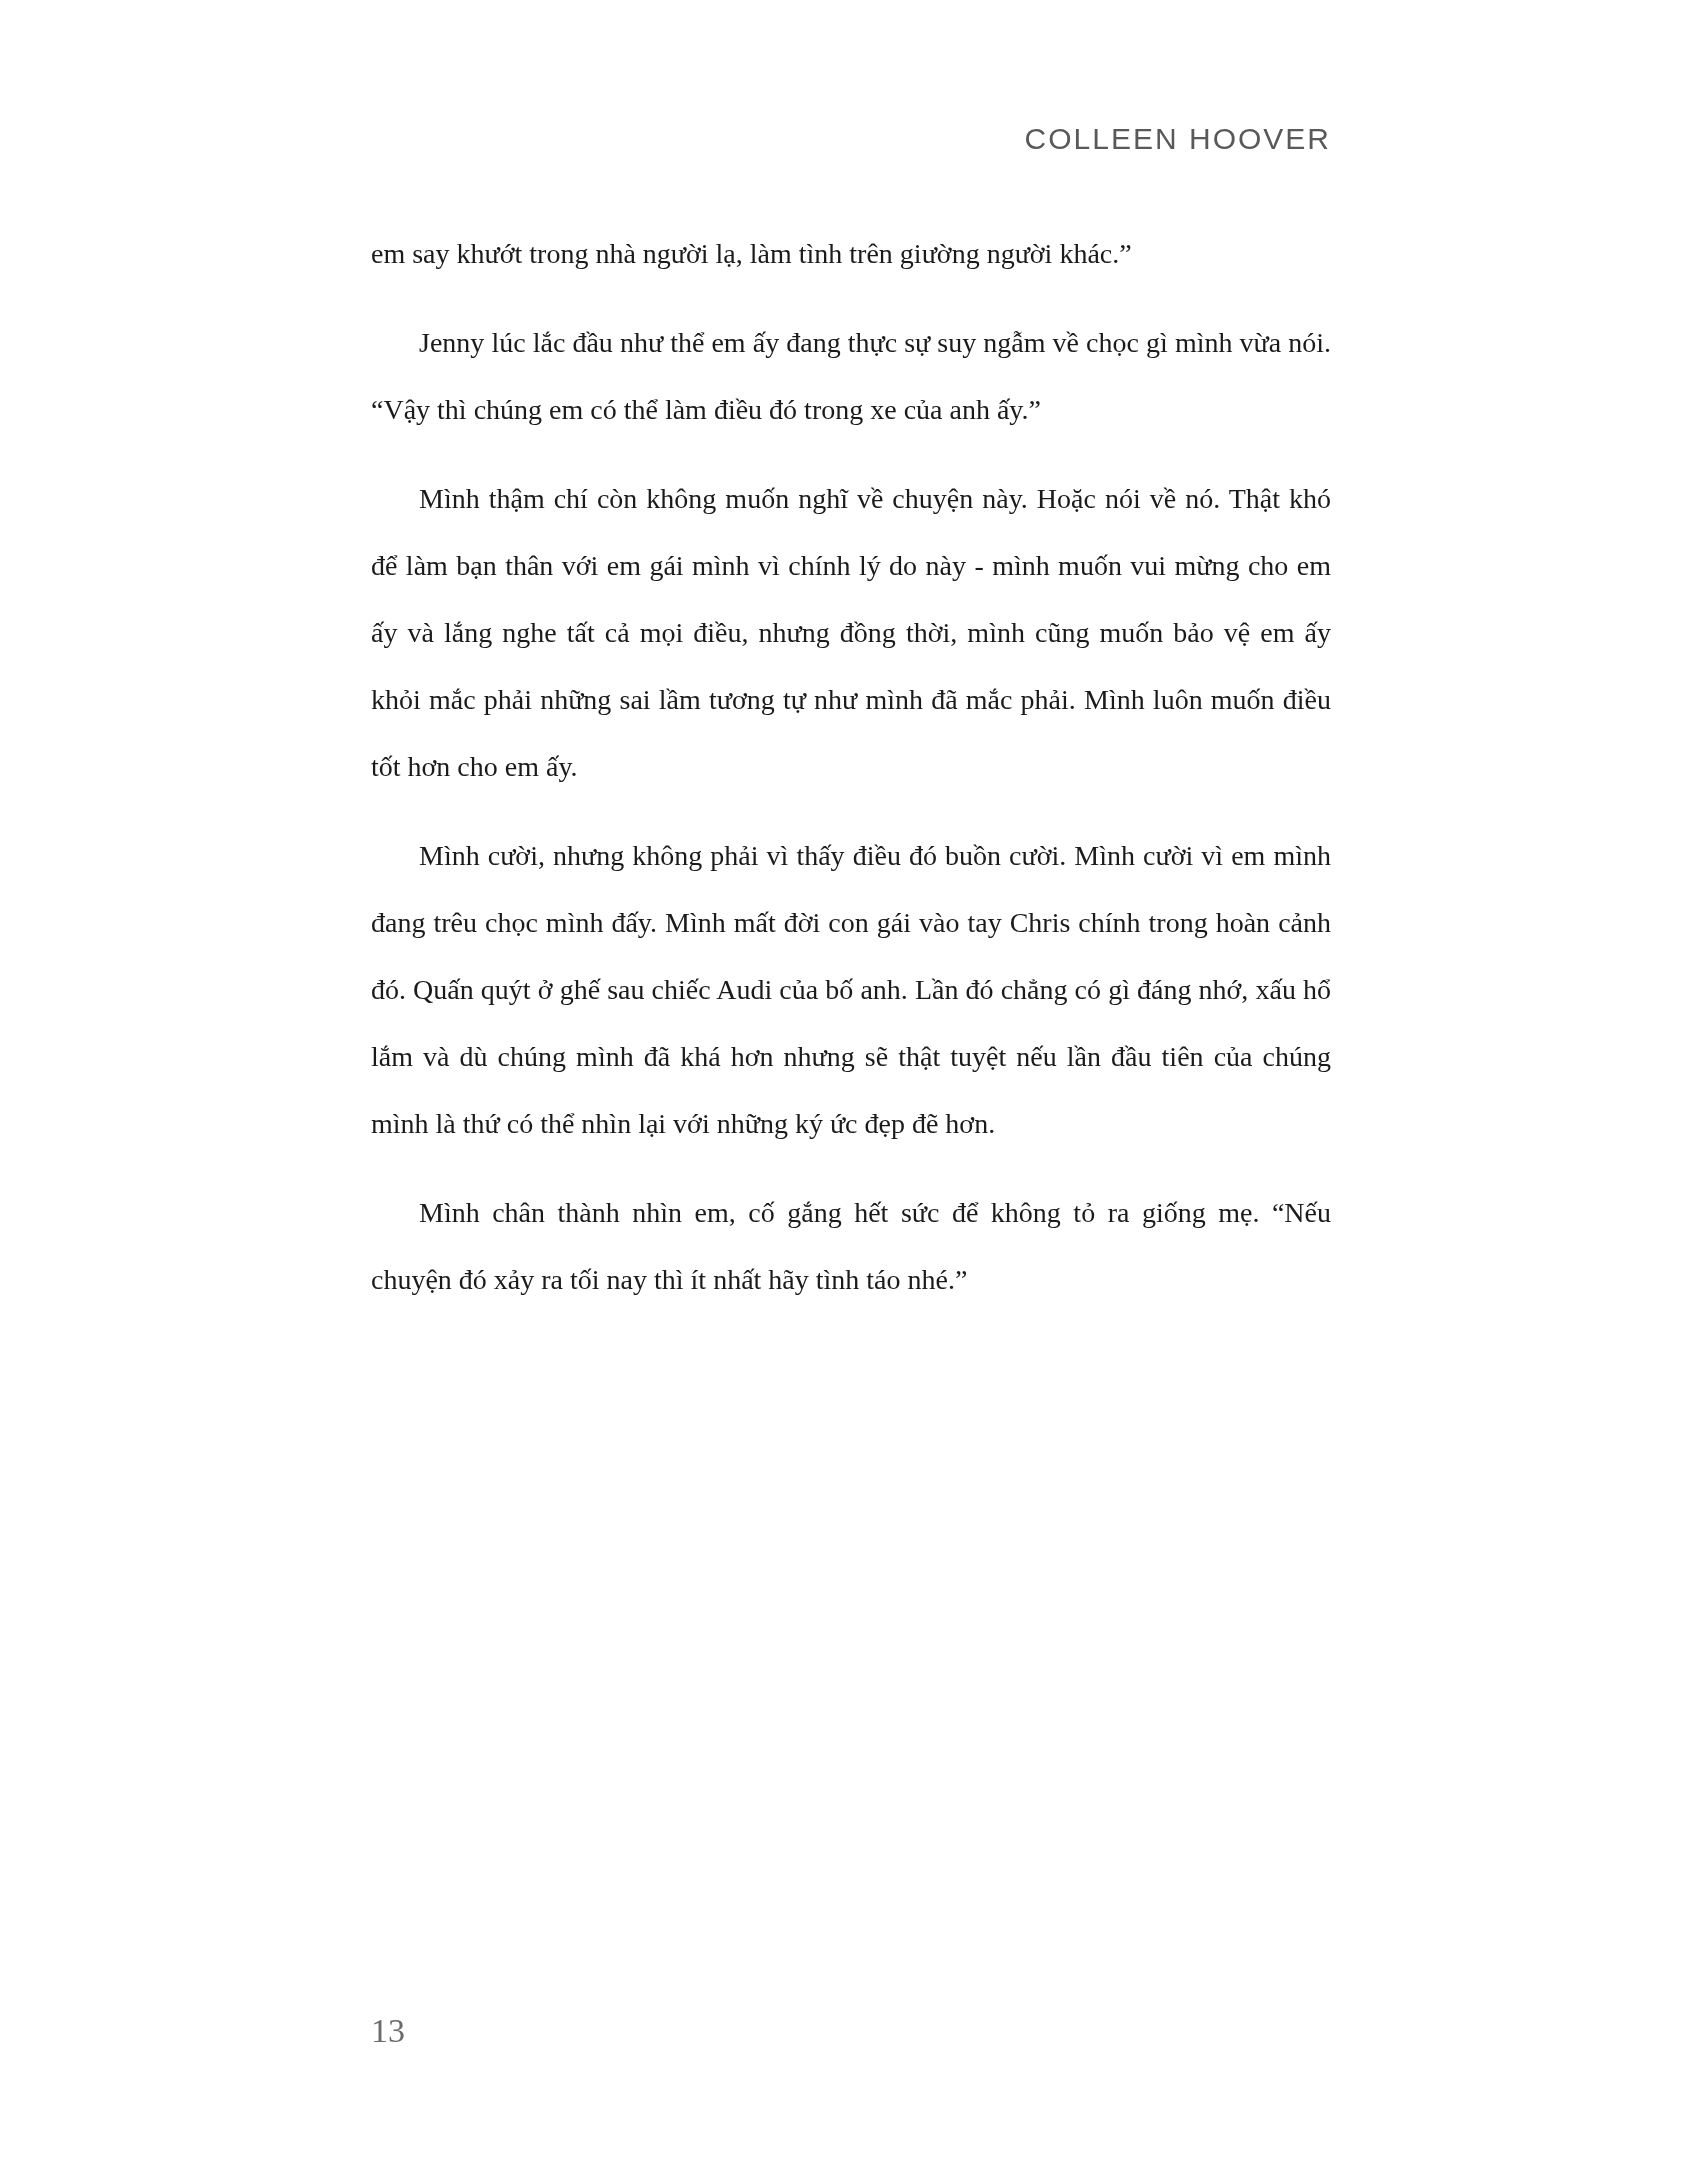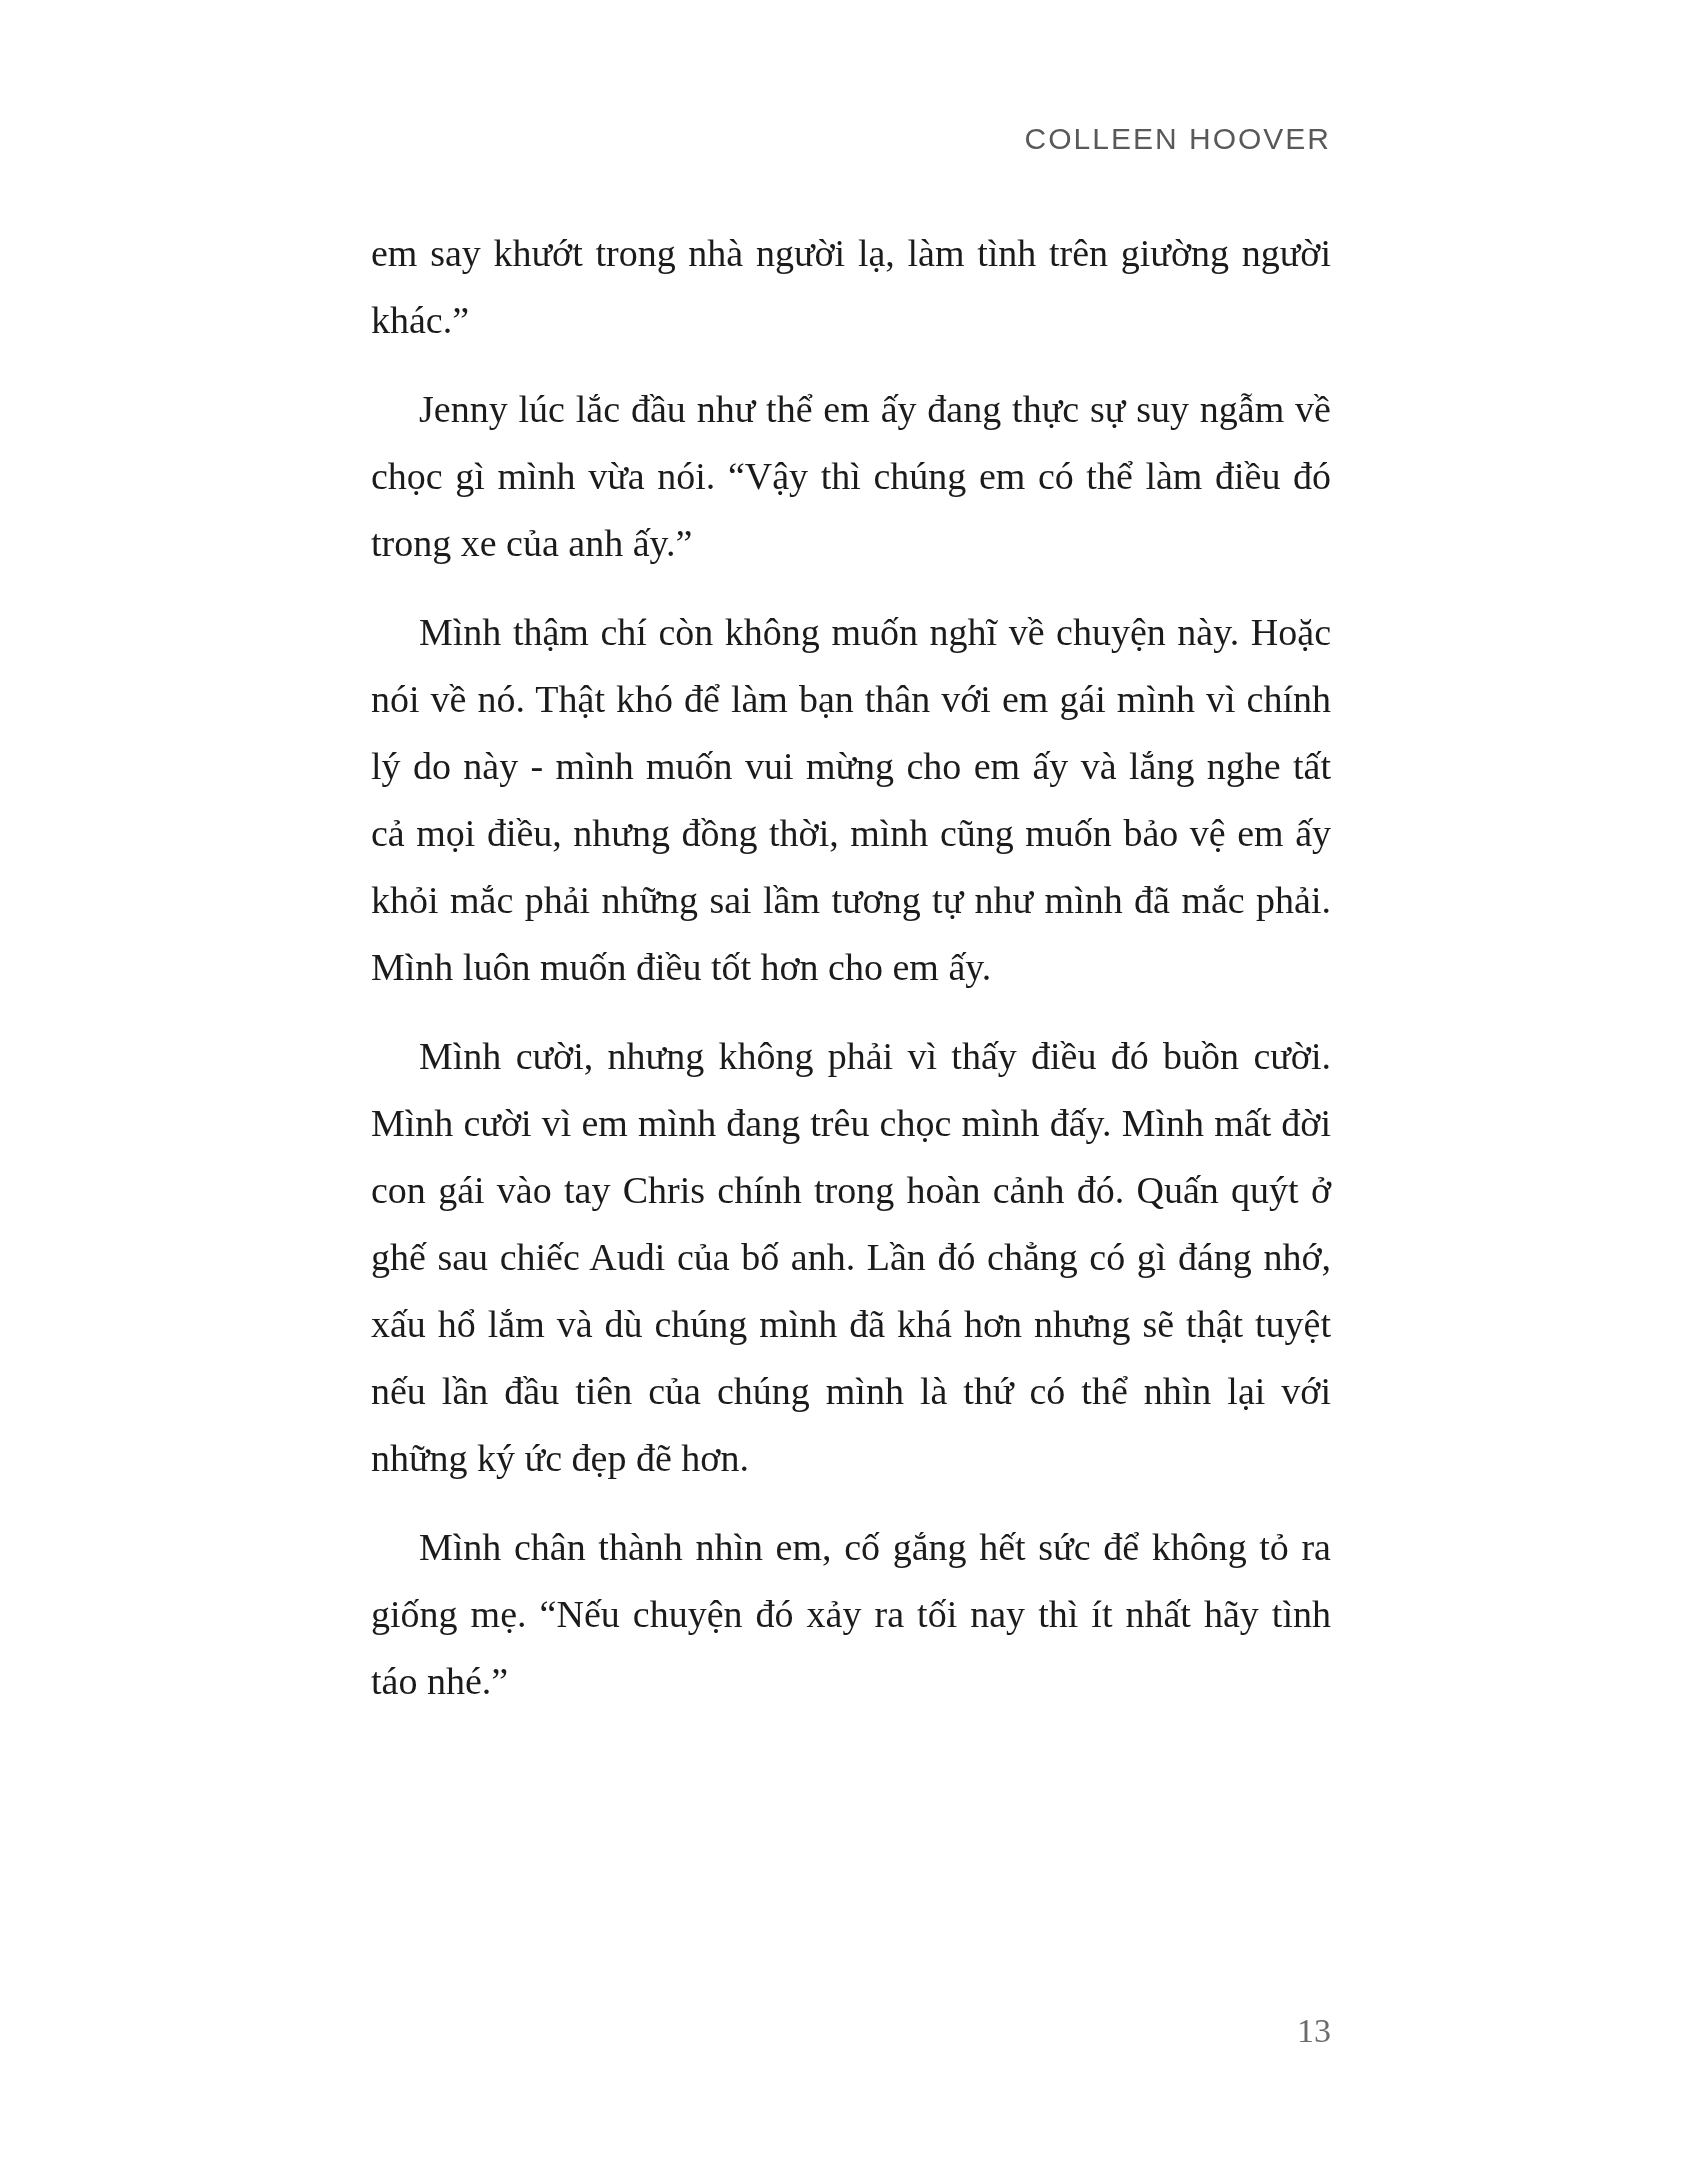--- a/index.html
+++ b/index.html
@@ -26,39 +26,39 @@
     font-size: 30px;
     letter-spacing: 2px;
     color: var(--header-color, #58595b);
     white-space: nowrap;
   }
   .body-text {
     position: absolute;
     top: 220px;
     left: 371px;
     width: 960px;
-    font-size: 38px;
+    font-size: 28px;
     line-height: 67px;
     color: var(--text-color, #1b1b1b);
     text-align: justify;
     text-justify: inter-word;
   }
   .body-text p {
     margin: 0 0 22px 0;
     text-indent: 48px;
   }
   .body-text p.no-indent {
     text-indent: 0;
   }
   .page-number {
     position: absolute;
     top: 2012px;
     left: 371px;
     width: 960px;
-    text-align: right;
+    text-align: left;
     font-family: "Liberation Serif", "DejaVu Serif", serif;
     font-weight: 400;
     font-size: 34px;
     color: var(--pagenum-color, #6b6b6b);
   }
 </style>
 </head>
 <body>
 
 <div class="page" style="--bg: #ffffff; --text-color: #1b1b1b; --header-color: #58595b; --pagenum-color: #6b6b6b;">

